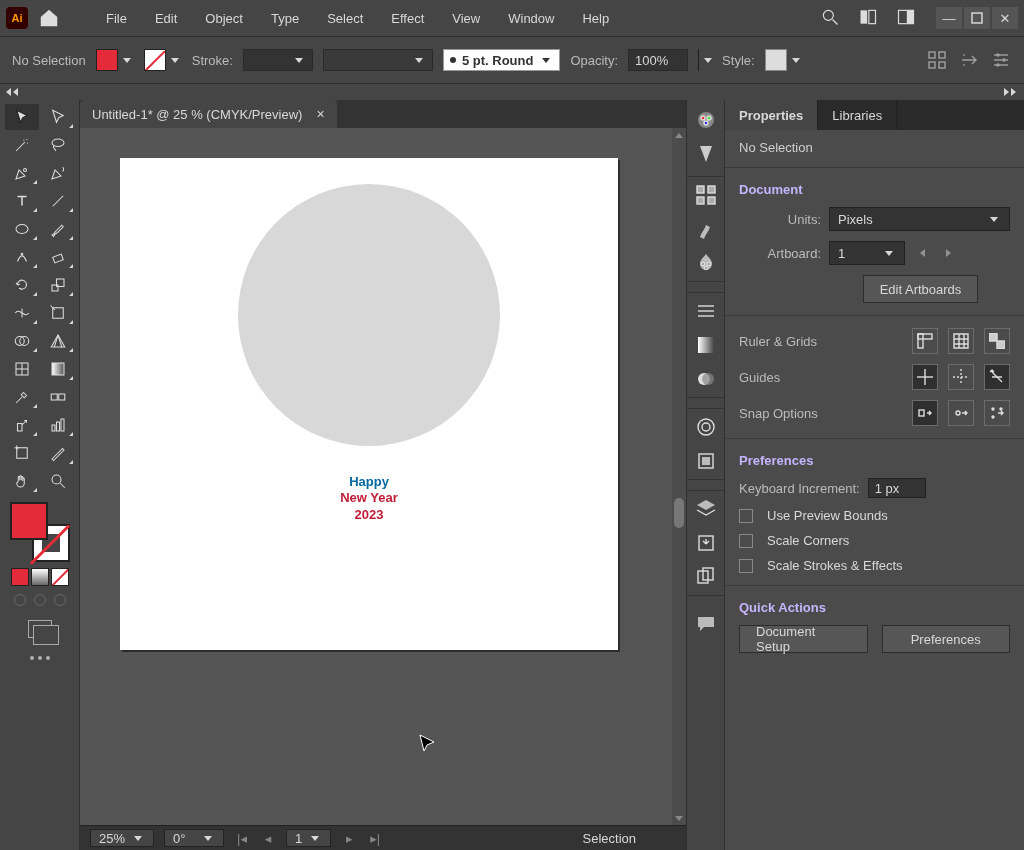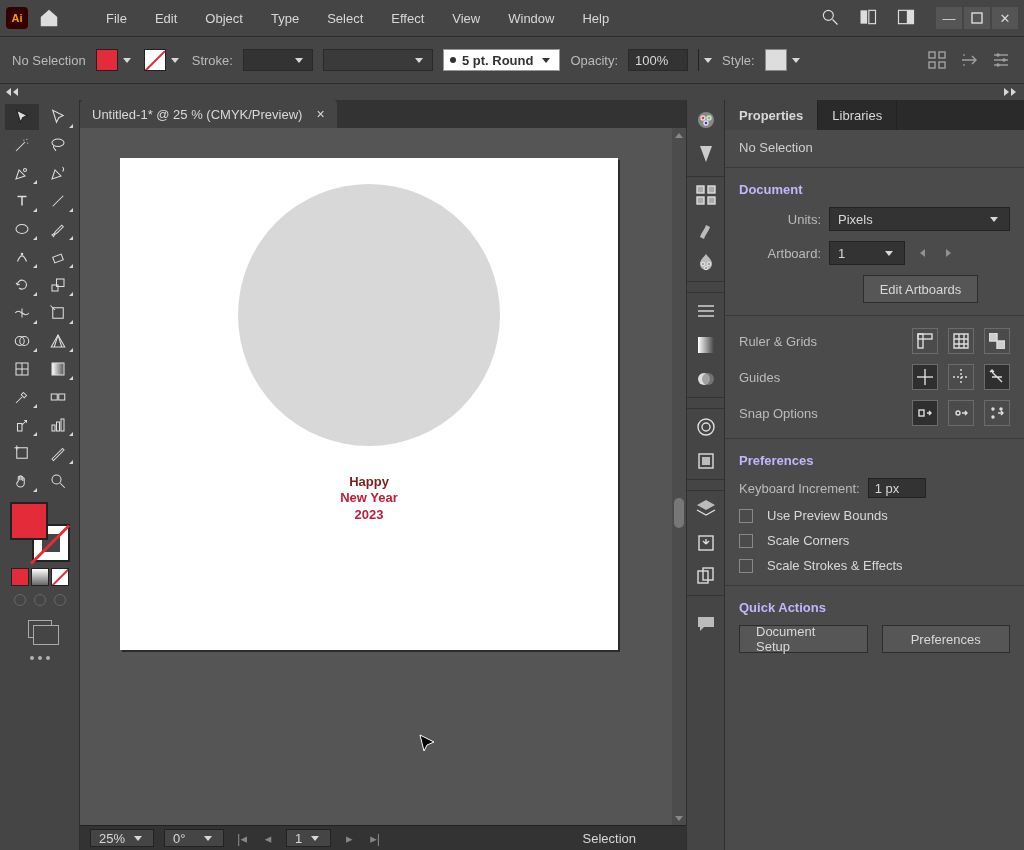--- a/index.html
+++ b/index.html
@@ -457,21 +457,21 @@
     <div class="tabrow">
       <div class="doc-tab">
         <span>Untitled-1* @ 25 % (CMYK/Preview)</span>
         <span class="close">×</span>
       </div>
     </div>
     <div class="viewport">
       <div class="artboard">
         <div class="circle"></div>
         <div class="art-text">
-          <div style="color:#7f1d1d;">Happy</div>
+          <div style="color:#0369a1;">Happy</div>
           <div style="color:#c01d38;">New Year</div>
           <div style="color:#c01d38;">2023</div>
         </div>
       </div>
       <div class="cursor-pointer">
         <svg viewBox="0 0 18 22">
             <path d="M2 2l4 16 3-6 7-3z" fill="#000" stroke="#fff" stroke-width="1"></path>
           </svg>
       </div>
       <div class="vscroll">

